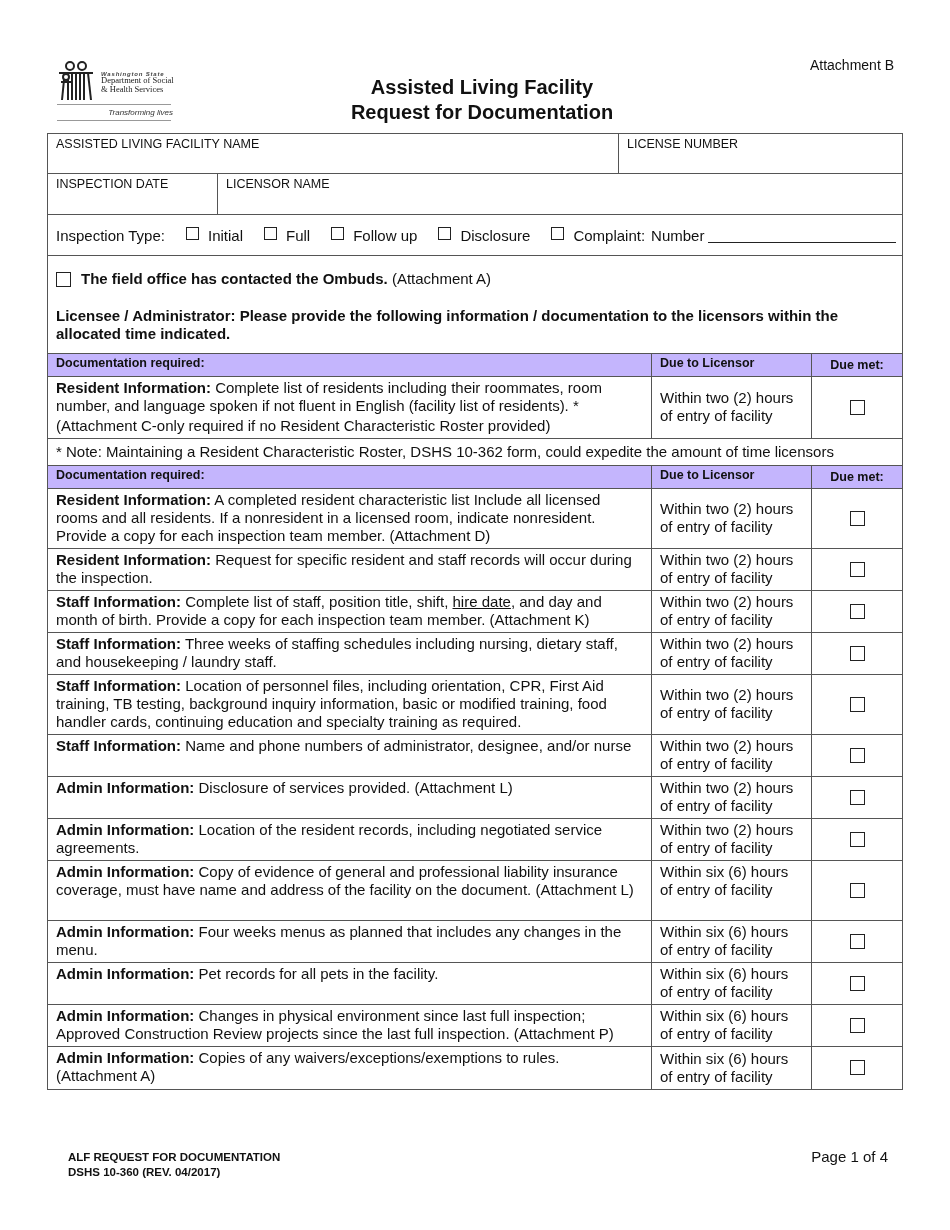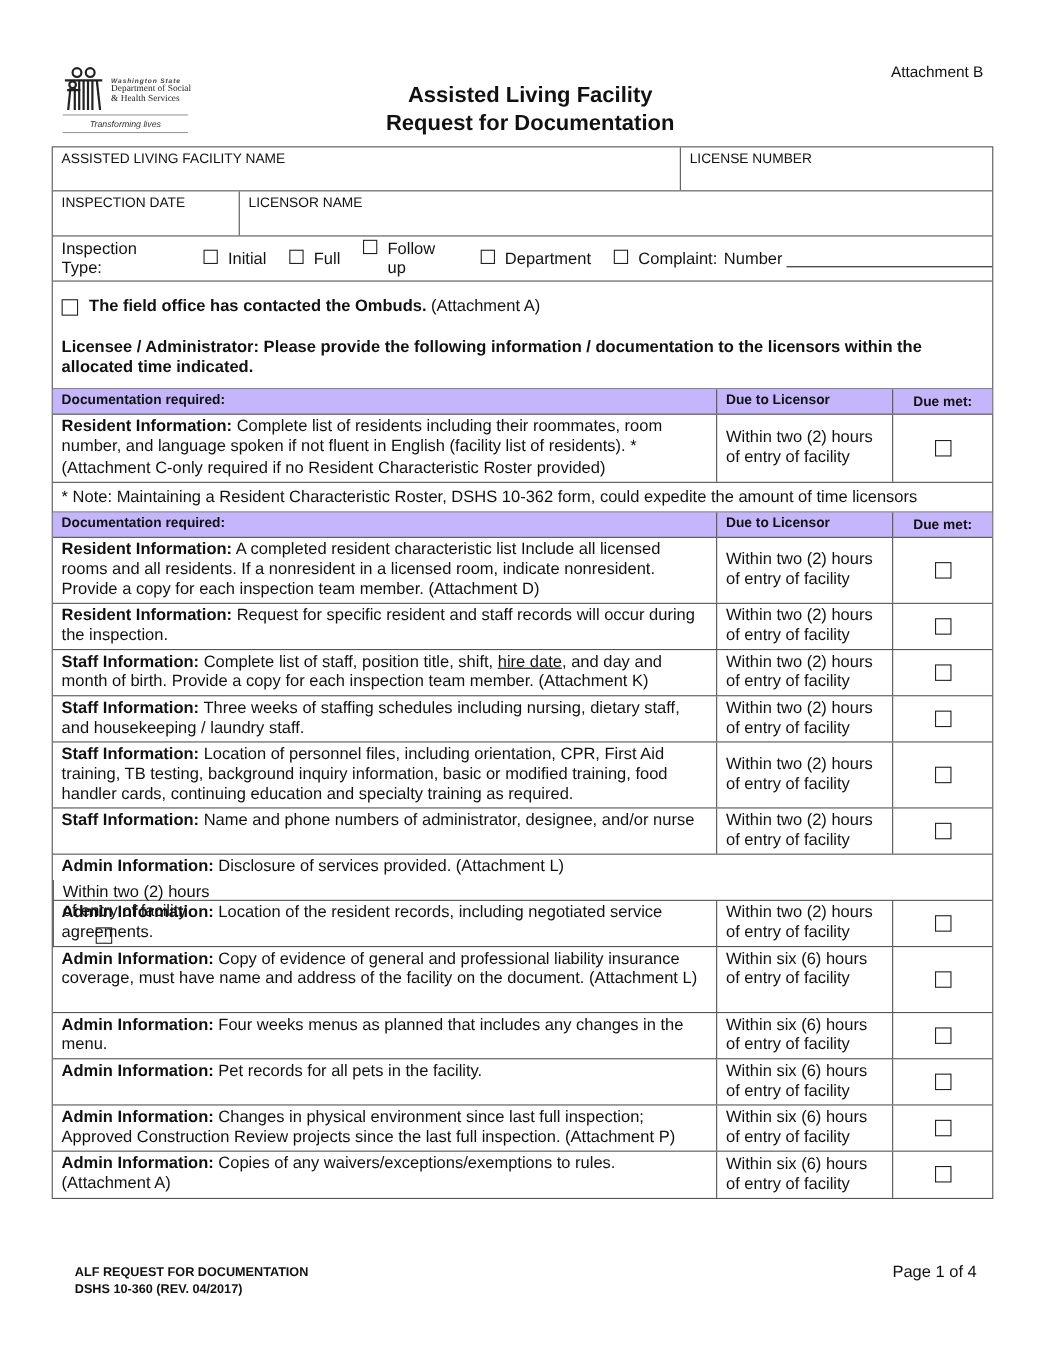--- a/index.html
+++ b/index.html
@@ -2,21 +2,21 @@
 <html><head>
 <meta charset="utf-8">
 <style>
   html, body { margin: 0; padding: 0; background: #ffffff; }
   body { width: 950px; height: 1230px; position: relative; font-family: "Liberation Sans", sans-serif; color: #111; overflow: hidden; }
   .logo { position: absolute; left: 55px; top: 58px; width: 120px; height: 64px; }
   .logo .mark { position: absolute; left: 2px; top: 2px; width: 38px; height: 40px; }
   .logo .state { position: absolute; left: 46px; top: 13px; font-size: 6px; letter-spacing: 0.8px; font-style: italic; font-weight: bold; color: #444; }
   .logo .dept { position: absolute; left: 46px; top: 18px; font-family: "Liberation Serif", serif; font-size: 8.5px; line-height: 9px; color: #222; }
   .logo .rule1 { position: absolute; left: 2px; top: 46px; width: 114px; border-top: 1px solid #999; }
-  .logo .tag { position: absolute; left: 0; top: 50px; width: 118px; text-align: center; font-size: 8px; font-style: italic; color: #333; }
+  .logo .tag { position: absolute; left: 0; top: 50px; width: 118px; text-align: right; font-size: 8px; font-style: italic; color: #333; }
   .logo .rule2 { position: absolute; left: 2px; top: 62px; width: 114px; border-top: 1px solid #999; }
   .attachment { position: absolute; right: 56px; top: 57px; font-size: 14px; }
   .title { position: absolute; left: 282px; width: 400px; top: 75px; text-align: center; font-weight: bold; font-size: 20px; line-height: 25px; }
   .form { position: absolute; left: 47px; top: 133px; width: 856px; border: 1px solid #555; box-sizing: border-box; }
   .row { display: flex; border-bottom: 1px solid #555; box-sizing: border-box; }
   .cell { box-sizing: border-box; padding: 3px 8px; font-size: 12.5px; }
   .cell + .cell { border-left: 1px solid #555; }
   .label-small { font-size: 12.5px; text-transform: uppercase; }
   .chk { display: inline-block; width: 13px; height: 13px; border: 1px solid #222; box-sizing: border-box; vertical-align: -1px; background: #fff; }
   .inspection { height: 41px; align-items: center; padding-left: 8px; font-size: 15px; }
@@ -108,21 +108,21 @@
     <span class="opt">
         <span class="chk"></span>
         <span>Full</span>
       </span>
     <span class="opt">
         <span class="chk"></span>
         <span>Follow up</span>
       </span>
     <span class="opt">
         <span class="chk"></span>
-        <span>Department</span>
+        <span>Disclosure</span>
       </span>
     <span class="opt">
         <span class="chk"></span>
         <span>Complaint:</span>
       </span>
     <span style="margin-left:6px;">Number</span>
     <span class="num-line"></span>
   </div>
 
   <div class="ombuds">
@@ -201,21 +201,21 @@
   </div>
 
   <div class="row body-row" style="height:42px;">
     <div class="cell c1"><b>Staff Information:</b><span>  Name and phone numbers of administrator, designee, and/or nurse</span></div>
     <div class="cell c2">Within two (2) hours of entry of facility</div>
     <div class="cell c3">
         <span class="chk"></span>
       </div>
   </div>
 
-  <div class="row body-row" style="height:42px;flex-direction:column;">
+  <div class="row body-row" style="height:42px;">
     <div class="cell c1"><b>Admin Information:</b><span>  Disclosure of services provided. (Attachment L)</span></div>
     <div class="cell c2">Within two (2) hours of entry of facility</div>
     <div class="cell c3">
         <span class="chk"></span>
       </div>
   </div>
 
   <div class="row body-row" style="height:42px;">
     <div class="cell c1"><b>Admin Information:</b><span>  Location of the resident records, including negotiated service agreements.</span></div>
     <div class="cell c2">Within two (2) hours of entry of facility</div>

